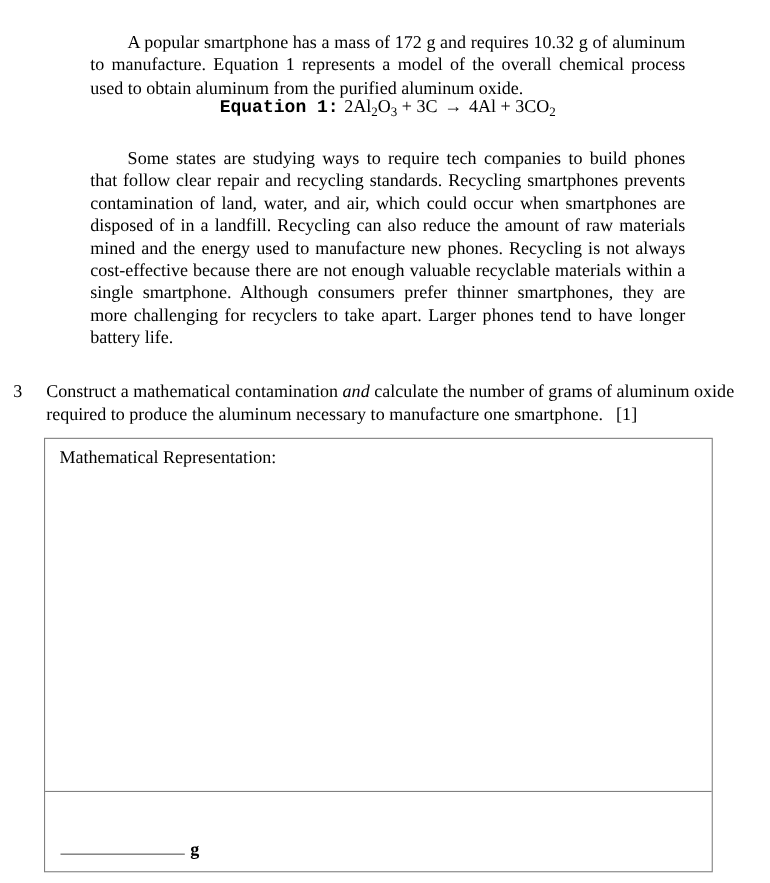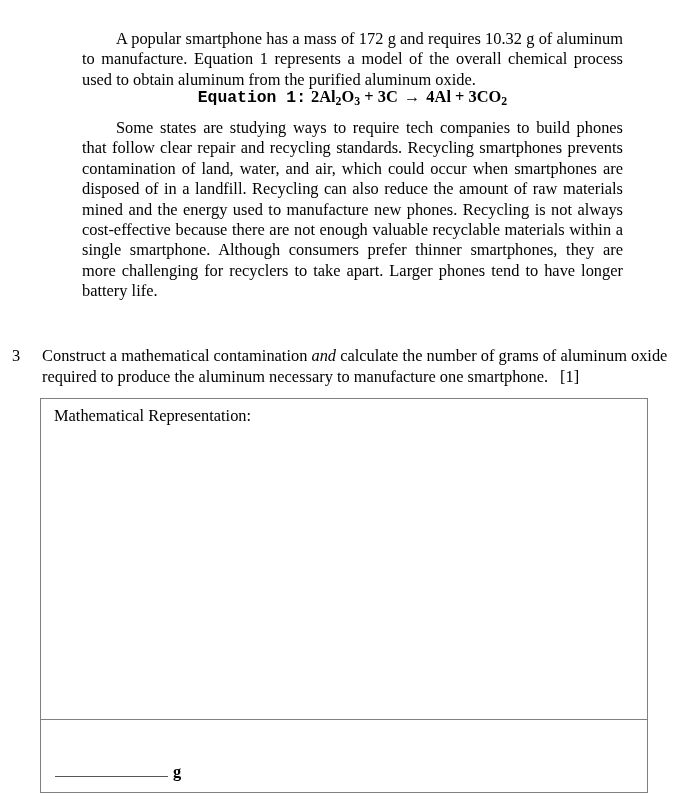--- a/index.html
+++ b/index.html
@@ -30,39 +30,39 @@
   .para {
     margin: 0;
     font-size: 16.4px;
     line-height: 20.4px;
     text-align: justify;
     text-indent: 34px;
     hyphens: none;
   }
 
   #para-1 { top: 9px; margin-top: 20px; }
-  #para-2 { top: 118px; }
+  #para-2 { top: 134px; }
 
   
   .equation-line {
     position: absolute;
     top: 86px;
     left: 82px;
     width: 541px;
     text-align: center;
     font-size: 16.4px;
     line-height: 22px;
     white-space: nowrap;
   }
   .equation-label {
     font-weight: bold;
     font-family: Liberation Mono, monospace;
   }
   .equation-body {
-    font-weight: bold;
+    font-weight: normal;
     margin-left: 5px;
     margin-top: 44px;
   }
   .equation-body sub {
     font-size: 0.72em;
     vertical-align: -0.28em;
   }
   .arrow {
     padding: 0 2px;
   }

